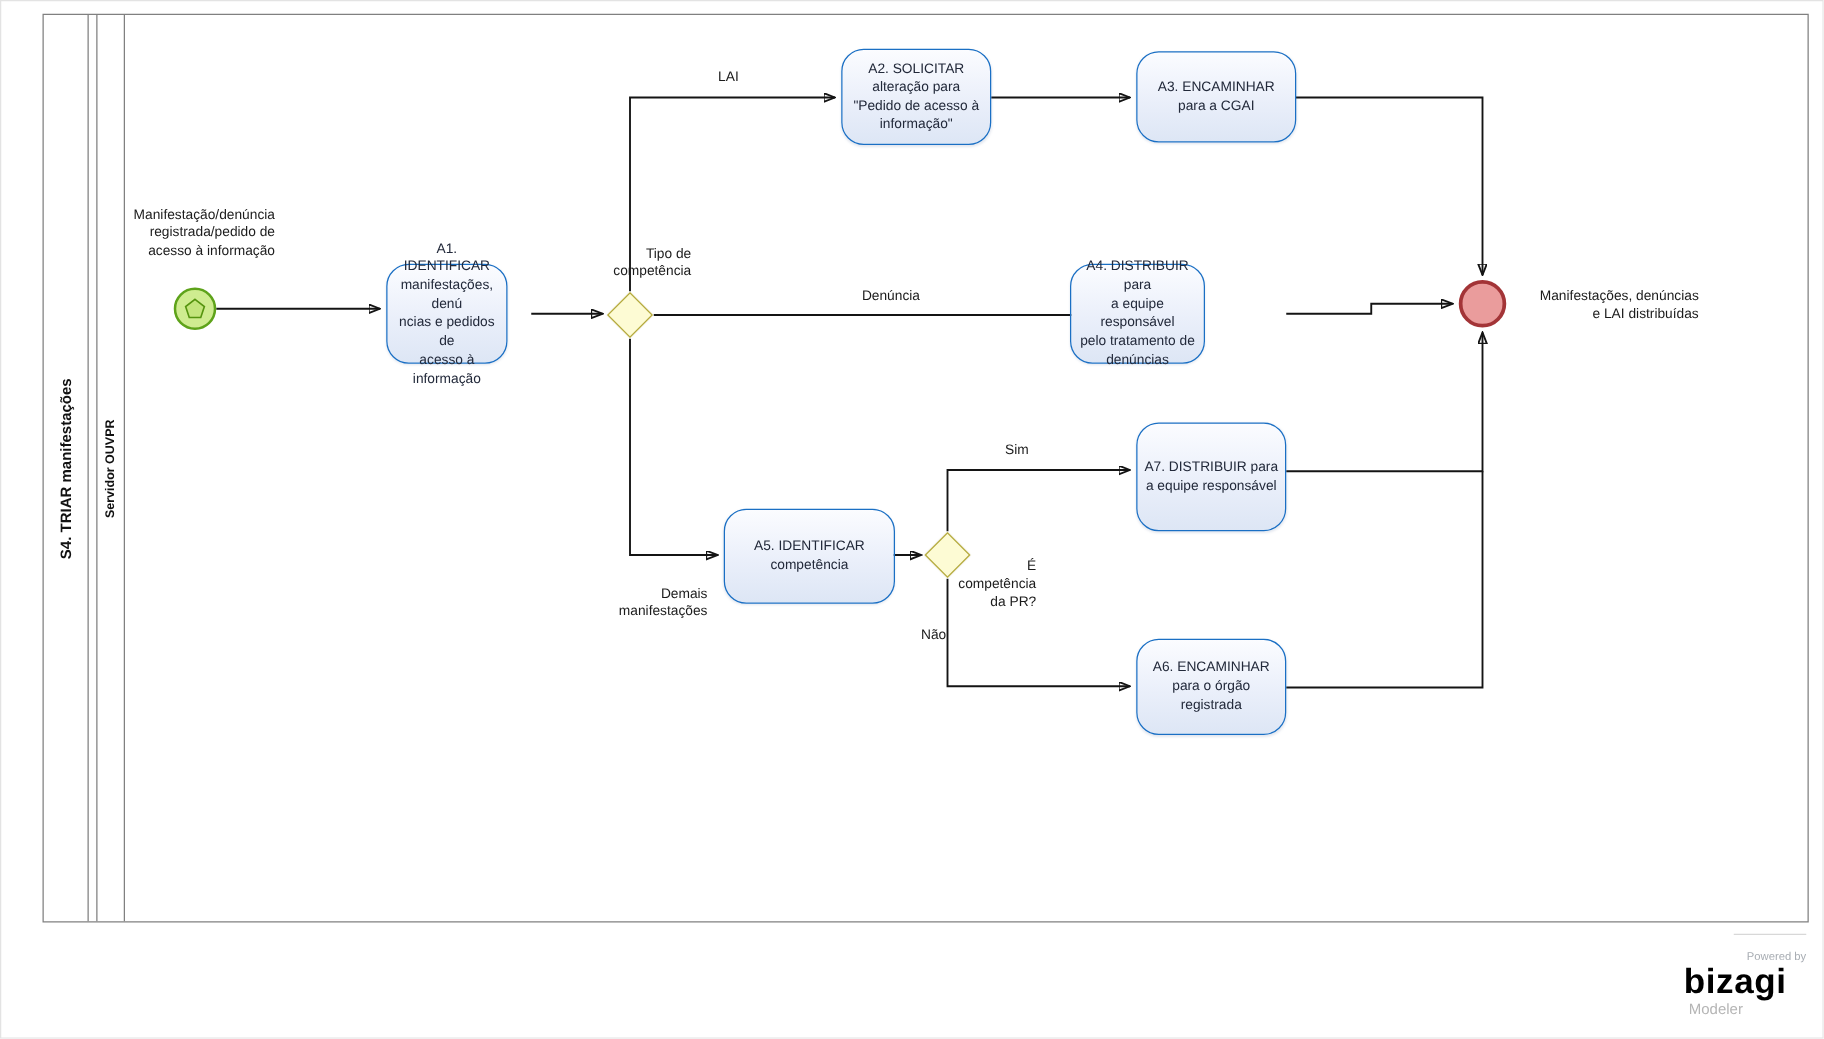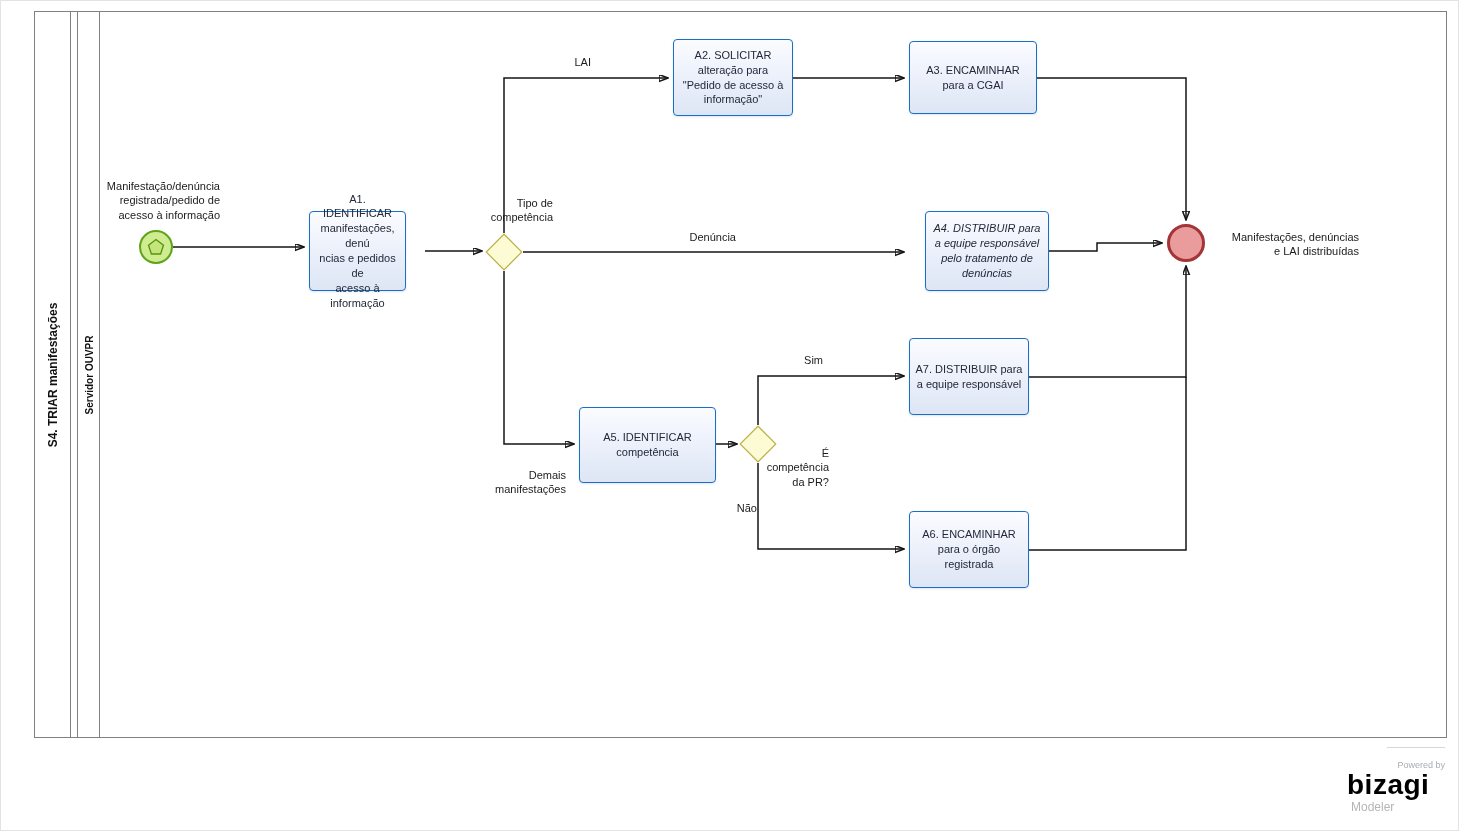--- a/index.html
+++ b/index.html
@@ -11,21 +11,21 @@
   .band-pool{left:0;width:35px;}
   .band-gap{left:36px;width:6px;}
   .band-lane{left:43px;width:21px;}
   .vtext{position:absolute;top:50%;left:50%;transform:translate(-50%,-50%) rotate(-90deg);white-space:nowrap;color:#111;}
   .pool-title{font-size:12px;font-weight:bold;}
   .lane-title{font-size:10px;font-weight:bold;}
   
   svg.connectors{position:absolute;left:0;top:0;z-index:1;pointer-events:none;}
   svg.connectors path{fill:none;stroke:#141414;stroke-width:1.5px;}
   
-  .task{position:absolute;z-index:2;box-sizing:border-box;border:1.5px solid #1a6fc4;border-radius:4px;
+  .task{position:absolute;z-index:2;box-sizing:border-box;border:1.5px solid #1a6fc4;border-radius:18px;
         background:linear-gradient(180deg,#fbfcff 0%,#eaeffa 55%,#dde6f5 100%);
         display:flex;align-items:center;justify-content:center;text-align:center;
         font-size:11px;line-height:1.35;color:#22293a;padding:3px 5px;white-space:pre-line;
         box-shadow:0 1px 2px rgba(60,90,140,.15);}
   .gateway{position:absolute;z-index:2;width:26px;height:26px;transform:rotate(45deg);
         background:#fdfbd4;border:1.5px solid #b4a93c;box-sizing:border-box;box-shadow:0 0 1px rgba(120,110,30,.4);}
   .event-start{position:absolute;z-index:2;width:30px;height:30px;border-radius:50%;
         background:#cfec90;border:2px solid #5ea31a;display:flex;align-items:center;justify-content:center;box-sizing:content-box;}
   .event-end{position:absolute;z-index:2;width:32px;height:32px;border-radius:50%;
         background:#ea9c9c;border:3px solid #a33437;box-sizing:content-box;}
@@ -86,33 +86,33 @@
   <div class="task" style="left:308px;top:210px;width:97px;height:80px;">A1. IDENTIFICAR
 manifestações, denú
 ncias e pedidos de
 acesso à informação</div>
   <div class="task" style="left:672px;top:38px;width:120px;height:77px;">A2. SOLICITAR
 alteração para
 "Pedido de acesso à
 informação"</div>
   <div class="task" style="left:908px;top:40px;width:128px;height:73px;text-align:center;">A3. ENCAMINHAR
 para a CGAI</div>
-  <div class="task" style="left:924px;top:210px;width:124px;height:80px;font-style:italic;">A4. DISTRIBUIR para
+  <div class="task" style="left:855px;top:210px;width:108px;height:80px;">A4. DISTRIBUIR para
 a equipe responsável
 pelo tratamento de
 denúncias</div>
   <div class="task" style="left:578px;top:406px;width:137px;height:76px;">A5. IDENTIFICAR
 competência</div>
-  <div class="task" style="left:908px;top:337px;width:120px;height:77px;">A7. DISTRIBUIR para
+  <div class="task" style="left:908px;top:337px;width:120px;height:87px;">A7. DISTRIBUIR para
 a equipe responsável</div>
   <div class="task" style="left:908px;top:510px;width:120px;height:77px;">A6. ENCAMINHAR
 para o órgão
 registrada</div>
 
-  <div class="elabel" style="left:95px;top:178px;width:124px;">Manifestação/denúncia
+  <div class="elabel" style="left:95px;top:164px;width:124px;">Manifestação/denúncia
 registrada/pedido de
 acesso à informação</div>
   <div class="elabel" style="left:452px;top:195px;width:100px;">Tipo de
 competência</div>
   <div class="elabel" style="left:550px;top:54px;width:40px;">LAI</div>
   <div class="elabel" style="left:650px;top:229px;width:85px;">Denúncia</div>
   <div class="elabel" style="left:460px;top:467px;width:105px;">Demais
 manifestações</div>
   <div class="elabel" style="left:756px;top:445px;width:72px;">É
 competência

